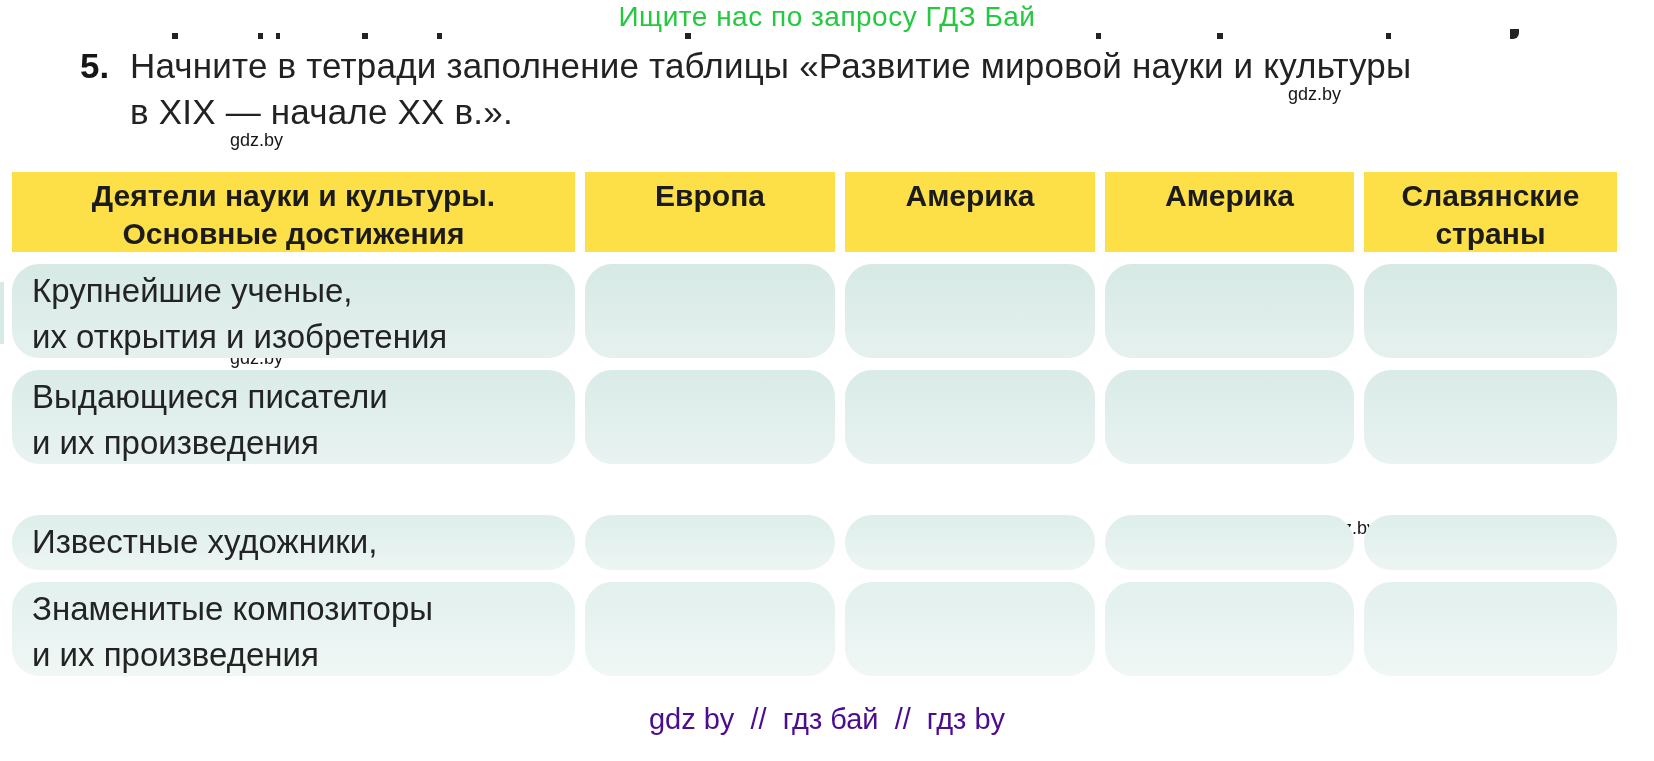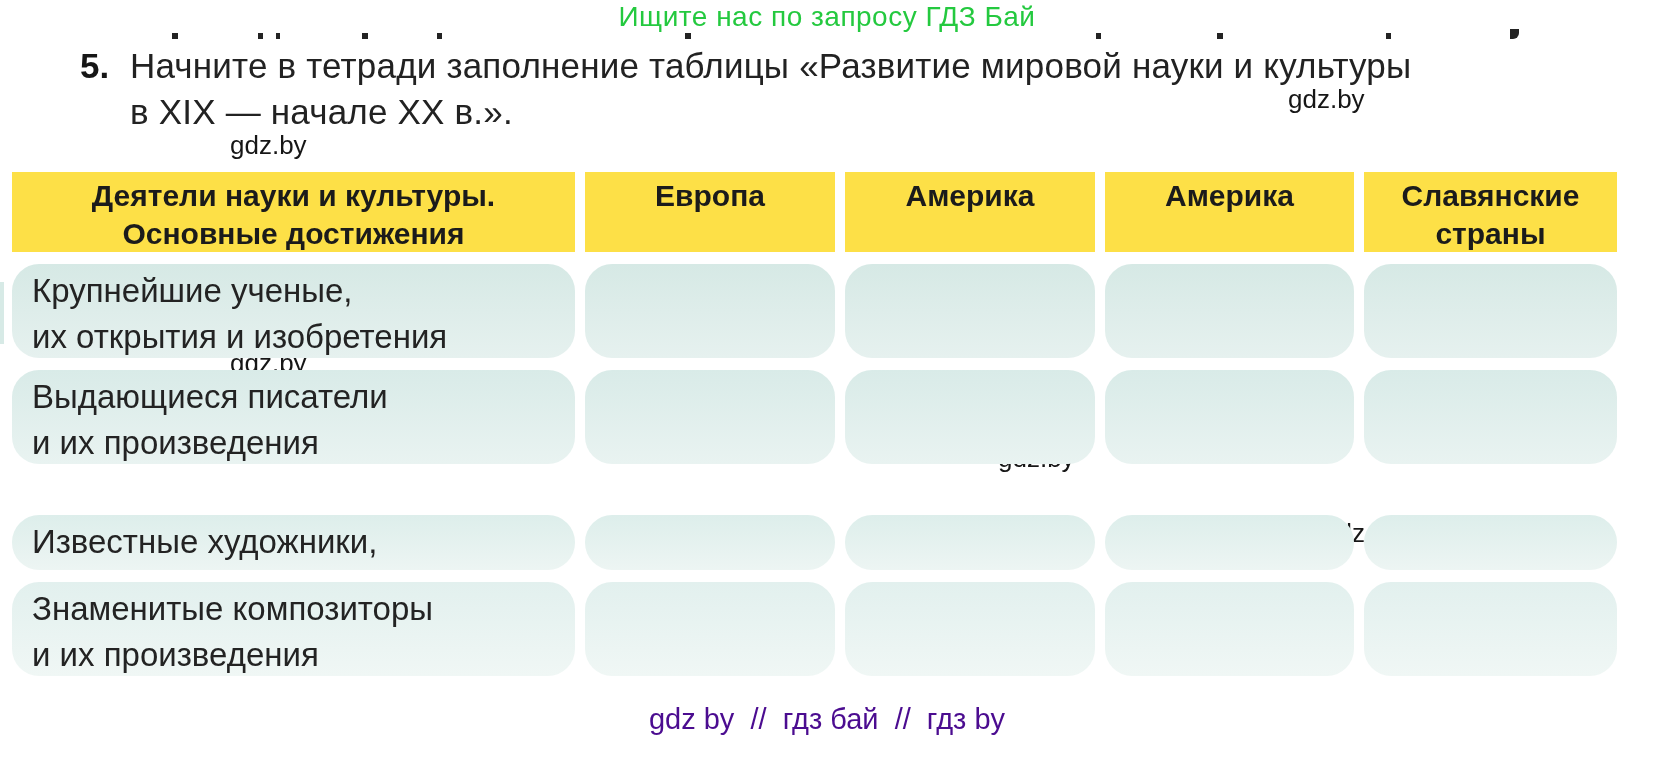--- a/index.html
+++ b/index.html
@@ -13,21 +13,21 @@
     font-size:28px;font-weight:400;color:#24c93f;letter-spacing:.5px;
   }
   
   .frag{position:absolute;background:#232323;}
   
   .task-number{position:absolute;left:80px;top:46px;font-size:35px;font-weight:bold;color:#161616;}
   .task-line{position:absolute;left:130px;font-size:35px;color:#222;letter-spacing:.2px;}
   .task-line.l1{top:46px;}
   .task-line.l2{top:92px;}
   
-  .wm{position:absolute;font-size:26px;color:#161616;white-space:nowrap;}
+  .wm{position:absolute;font-size:18px;color:#161616;white-space:nowrap;}
   
   .task-table{
     position:absolute;left:12px;top:172px;
     display:grid;
     grid-template-columns:563px 250px 250px 249px 253px;
     grid-template-rows:80px 94px 94px 94px 94px;
     gap:12px 10px;
   }
   .th{
     background:#fde047;

